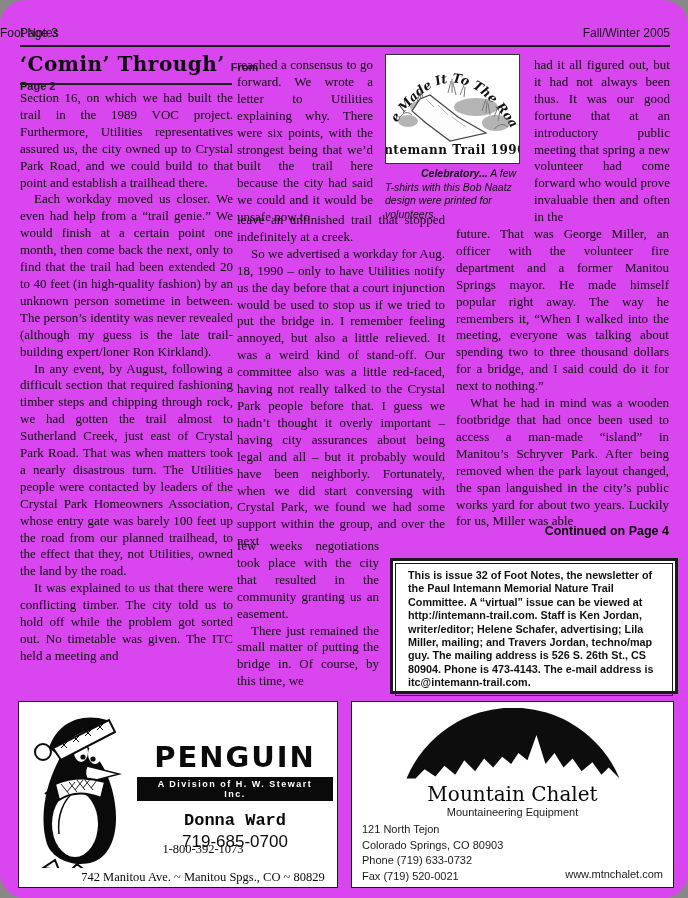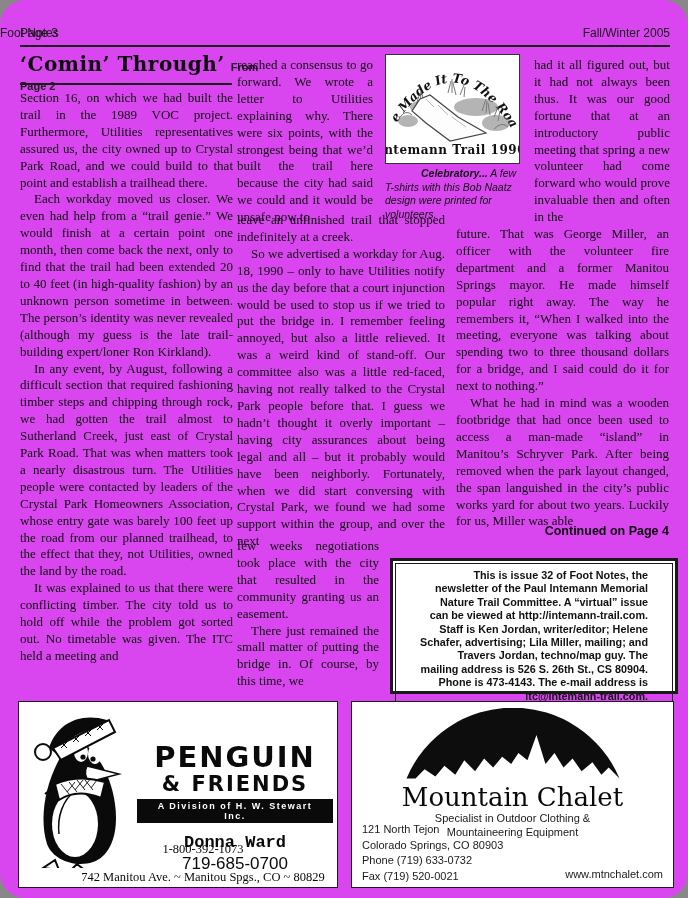--- a/index.html
+++ b/index.html
@@ -18,32 +18,32 @@
   .col{font-size:13px;line-height:16.9px;text-align:justify;color:#0d0d0d;}
   .col p{margin:0;text-indent:14px;}
   .col p.cont{text-indent:0;}
   
   .photo-box{border:1.5px solid #333;background:#fff;}
   .caption{font-family:"Liberation Sans",sans-serif;font-style:italic;font-size:10.5px;line-height:13.5px;color:#111;}
   .caption b{font-weight:bold;padding-left:36px;}
   .continued{font-family:"Liberation Sans",sans-serif;font-weight:bold;font-size:12.5px;text-align:right;color:#0a0a0a;}
   
   .issue-outer{border:3px solid #1a1a1a;background:#fff;}
-  .issue-inner{border:1.5px solid #1a1a1a;margin:2px;padding:5px 24px;text-align:right;}
+  .issue-inner{border:1.5px solid #1a1a1a;margin:2px;padding:5px 12px;}
   .issue-text{font-family:"Liberation Sans",sans-serif;font-weight:bold;font-size:10.8px;line-height:13.4px;color:#111;margin:0;}
   
   .ad{border:1.5px solid #1a1a1a;background:#fff;position:absolute;}
   .pg-name1{font-family:"DejaVu Sans",sans-serif;font-weight:bold;font-size:29px;letter-spacing:2px;color:#0a0a0a;text-align:center;margin-top:28px;}
   .pg-name2{font-family:"DejaVu Sans",sans-serif;font-weight:bold;font-size:21px;letter-spacing:2px;color:#0a0a0a;text-align:center;margin-top:-2px;}
   .pg-division{display:inline-block;background:#0a0a0a;color:#fff;font-family:"Liberation Sans",sans-serif;
     font-weight:bold;font-size:9px;letter-spacing:1.5px;padding:2px 8px;margin-top:3px;}
   .pg-contact{font-family:Liberation Mono, monospace;font-weight:bold;font-size:17px;text-align:center;margin-top:10px;color:#0a0a0a;}
   .pg-phone{font-family:"Liberation Sans",sans-serif;font-size:17px;text-align:center;margin-top:2px;color:#0a0a0a;}
   .pg-small{font-family:"Liberation Serif",serif;font-size:12.5px;text-align:center;color:#0a0a0a;}
-  .mc-name{font-family:"DejaVu Serif",serif;font-size:26px;text-align:center;color:#0a0a0a;margin-top:-4px;}
+  .mc-name{font-family:"DejaVu Serif",serif;font-size:20px;text-align:center;color:#0a0a0a;margin-top:-4px;}
   .mc-tag{font-family:"Liberation Sans",sans-serif;font-size:11px;line-height:13.5px;text-align:center;color:#1a1a1a;}
   .mc-contact{font-family:"Liberation Sans",sans-serif;font-size:11px;line-height:15.5px;color:#1a1a1a;}
   .mc-web{font-family:"Liberation Sans",sans-serif;font-size:11px;color:#1a1a1a;}
   svg text{fill:#111;}
 </style>
 </head>
 <body>
 
 <div class="page">
 
@@ -153,38 +153,36 @@
       <path d="M28 76 Q52 66 78 74 L74 90 Q50 80 32 92 Z" fill="#fff" stroke="#0a0a0a" stroke-width="2"></path>
       <g stroke="#0a0a0a" stroke-width="0.9">
         <path d="M34 76 l8 10 M42 74 l8 10 M50 72 l8 10 M58 72 l8 10 M40 84 l8 -10 M48 82 l8 -10 M56 80 l8 -10 M64 80 l6 -8"></path>
       </g>
       <path d="M28 78 l-10 8 M30 84 l-10 8 M32 90 l-8 8" stroke="#0a0a0a" stroke-width="2" fill="none"></path>
 
       <path d="M28 152 l-12 8 16 2 z M50 156 l-8 8 18 0 z" fill="#fff" stroke="#0a0a0a" stroke-width="2"></path>
     </svg>
     <div class="abs" style="left:118px;top:10px;width:196px;text-align:center;">
       <div class="pg-name1">PENGUIN</div>
-      <div class="pg-name2">&amp; FRIENDS</div>
       <div class="pg-division">A Division of H. W. Stewart Inc.</div>
       <div class="pg-contact">Donna Ward</div>
       <div class="pg-phone">719-685-0700</div>
     </div>
     <div class="abs" style="left:50px;top:140px;width:268px;">
       <div class="pg-small">1-800-392-1073</div>
       <div class="pg-small" style="margin-top:13px;">742 Manitou Ave. ~ Manitou Spgs., CO ~ 80829</div>
     </div>
   </div>
 
   <div class="ad" style="left:351px;top:701px;width:321px;height:185px;">
     <div class="abs" style="left:0;top:6px;width:321px;text-align:center;">
       <svg width="240" height="74" viewBox="0 0 260 82">
         <path d="M12 78 A128 128 0 0 1 248 78 L236 66 228 74 218 60 206 70 196 56 186 66 176 50 166 62 156 30 146 58 136 50 128 62 118 54 108 66 98 56 88 70 76 58 66 74 54 64 44 76 32 68 22 78 Z" fill="#0d0d0d"></path>
       </svg>
       <div class="mc-name">Mountain Chalet</div>
-      <div class="mc-tag">Specialist in Outdoor Clothing &amp;</div>
       <div class="mc-tag">Mountaineering Equipment</div>
     </div>
     <div class="abs mc-contact" style="left:10px;top:120px;">
       <div>121 North Tejon</div>
       <div>Colorado Springs, CO 80903</div>
       <div>Phone (719) 633-0732</div>
       <div>Fax (719) 520-0021</div>
     </div>
     <div class="abs mc-web" style="right:10px;top:166px;">www.mtnchalet.com</div>
   </div>

